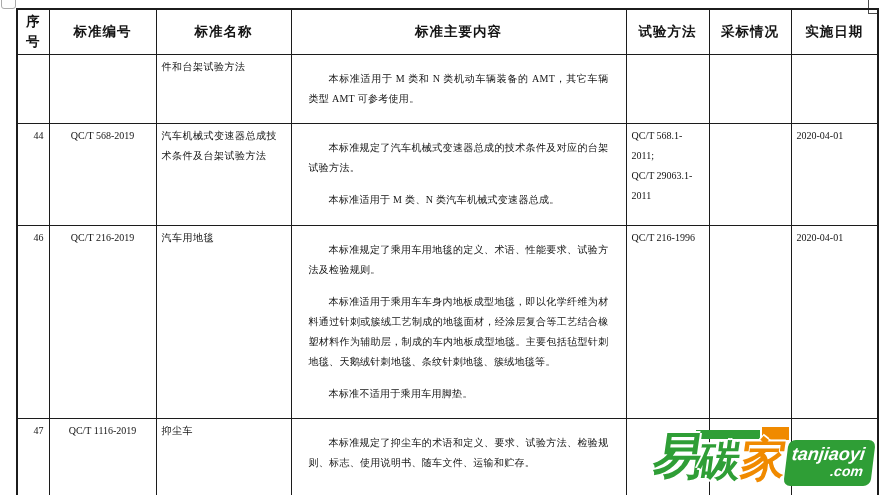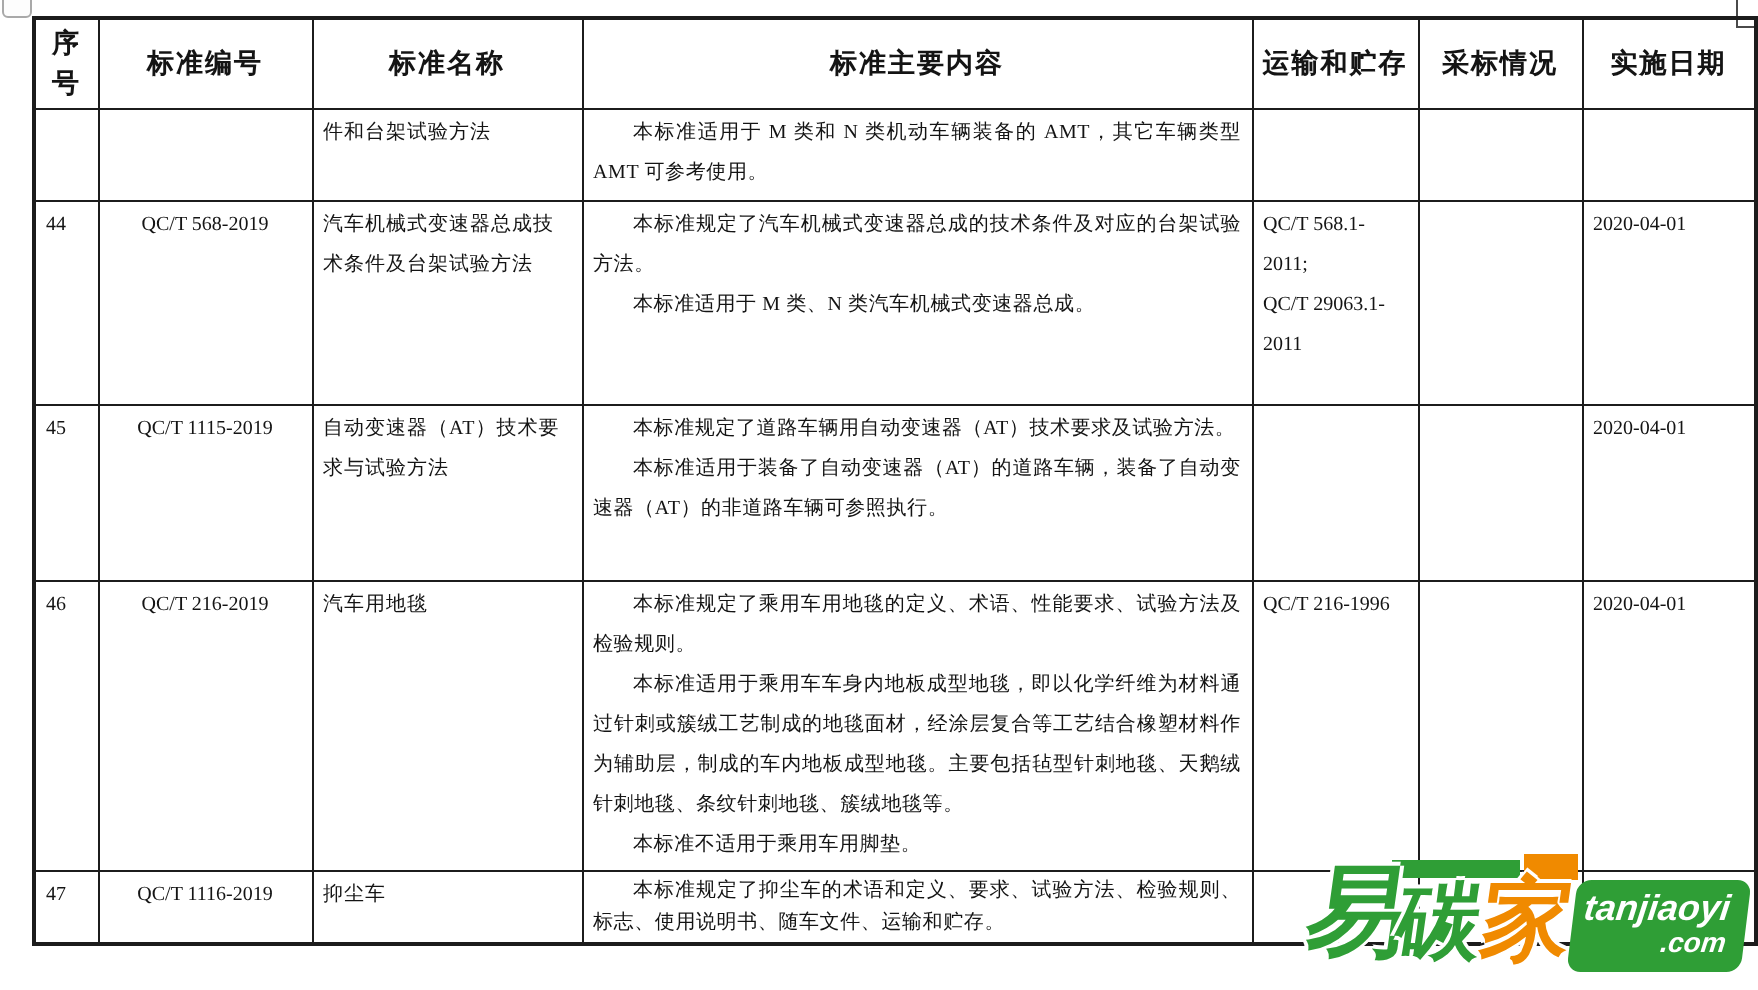--- a/index.html
+++ b/index.html
@@ -23,25 +23,25 @@
   }
   .doc-table thead th{
     height:29px;vertical-align:middle;text-align:center;
     font-weight:bold;font-size:13.5px;letter-spacing:1px;padding:2px;
   }
   tbody tr:nth-child(1){height:46px}
   tbody tr:nth-child(2){height:102px}
   tbody tr:nth-child(3){height:88px}
   tbody tr:nth-child(4){height:143px}
   tbody tr:nth-child(5){height:34px}
-  .c-seq{text-align:left;padding:3px 1px;}
+  .c-seq{text-align:right;padding:3px 1px;}
   .c-code{padding:3px 1px 0 5px;text-align:center;}
   .c-name{padding:3px 5px;letter-spacing:.5px;}
   .c-content{padding:3px 7px;text-align:justify;}
-  .para{margin:0;text-indent:2em;letter-spacing:.3px;}
+  .para{margin:12px;text-indent:2em;letter-spacing:.3px;}
   tbody tr:nth-child(5) .para{line-height:15.5px;}
   .c-replaces{padding:3px 5px;white-space:pre-line;overflow-wrap:break-word;margin-top:36px;}
   .c-adoption{padding:3px 4px;}
   .c-date{padding:3px 1px 0 4px;}
   
   .artifact-tl{
     position:absolute;left:1px;top:-6px;width:13px;height:13px;
     border:1px solid #a9a9a9;border-radius:3px;background:#fdfdfd;
   }
   .artifact-tr{
@@ -86,21 +86,21 @@
       <col style="width:83px">
       <col style="width:82px">
     <col style="width:87px">
   </colgroup>
   <thead>
     <tr id="header-row">
         <th>序号</th>
         <th>标准编号</th>
         <th>标准名称</th>
         <th>标准主要内容</th>
-        <th>运输和贮存</th>
+        <th>试验方法</th>
         <th>采标情况</th>
         <th>实施日期</th>
       </tr>
   </thead>
   <tbody id="table-body">
       <tr>
     <td class="c-seq"></td>
     <td class="c-code"></td>
     <td class="c-name">件和台架试验方法</td>
     <td class="c-content">
@@ -113,32 +113,20 @@
       <tr>
     <td class="c-seq">44</td>
     <td class="c-code">QC/T 568-2019</td>
     <td class="c-name">汽车机械式变速器总成技术条件及台架试验方法</td>
     <td class="c-content">
           <p class="para">本标准规定了汽车机械式变速器总成的技术条件及对应的台架试验方法。</p>
           <p class="para">本标准适用于 M 类、N 类汽车机械式变速器总成。</p>
         </td>
     <td class="c-replaces">QC/T 568.1-2011;
 QC/T 29063.1-2011</td>
-    <td class="c-adoption"></td>
-    <td class="c-date">2020-04-01</td>
-  </tr>
-      <tr>
-    <td class="c-seq">45</td>
-    <td class="c-code">QC/T 1115-2019</td>
-    <td class="c-name">自动变速器（AT）技术要求与试验方法</td>
-    <td class="c-content">
-          <p class="para">本标准规定了道路车辆用自动变速器（AT）技术要求及试验方法。</p>
-          <p class="para">本标准适用于装备了自动变速器（AT）的道路车辆，装备了自动变速器（AT）的非道路车辆可参照执行。</p>
-        </td>
-    <td class="c-replaces"></td>
     <td class="c-adoption"></td>
     <td class="c-date">2020-04-01</td>
   </tr>
       <tr>
     <td class="c-seq">46</td>
     <td class="c-code">QC/T 216-2019</td>
     <td class="c-name">汽车用地毯</td>
     <td class="c-content">
           <p class="para">本标准规定了乘用车用地毯的定义、术语、性能要求、试验方法及检验规则。</p>
           <p class="para">本标准适用于乘用车车身内地板成型地毯，即以化学纤维为材料通过针刺或簇绒工艺制成的地毯面材，经涂层复合等工艺结合橡塑材料作为辅助层，制成的车内地板成型地毯。主要包括毡型针刺地毯、天鹅绒针刺地毯、条纹针刺地毯、簇绒地毯等。</p>

